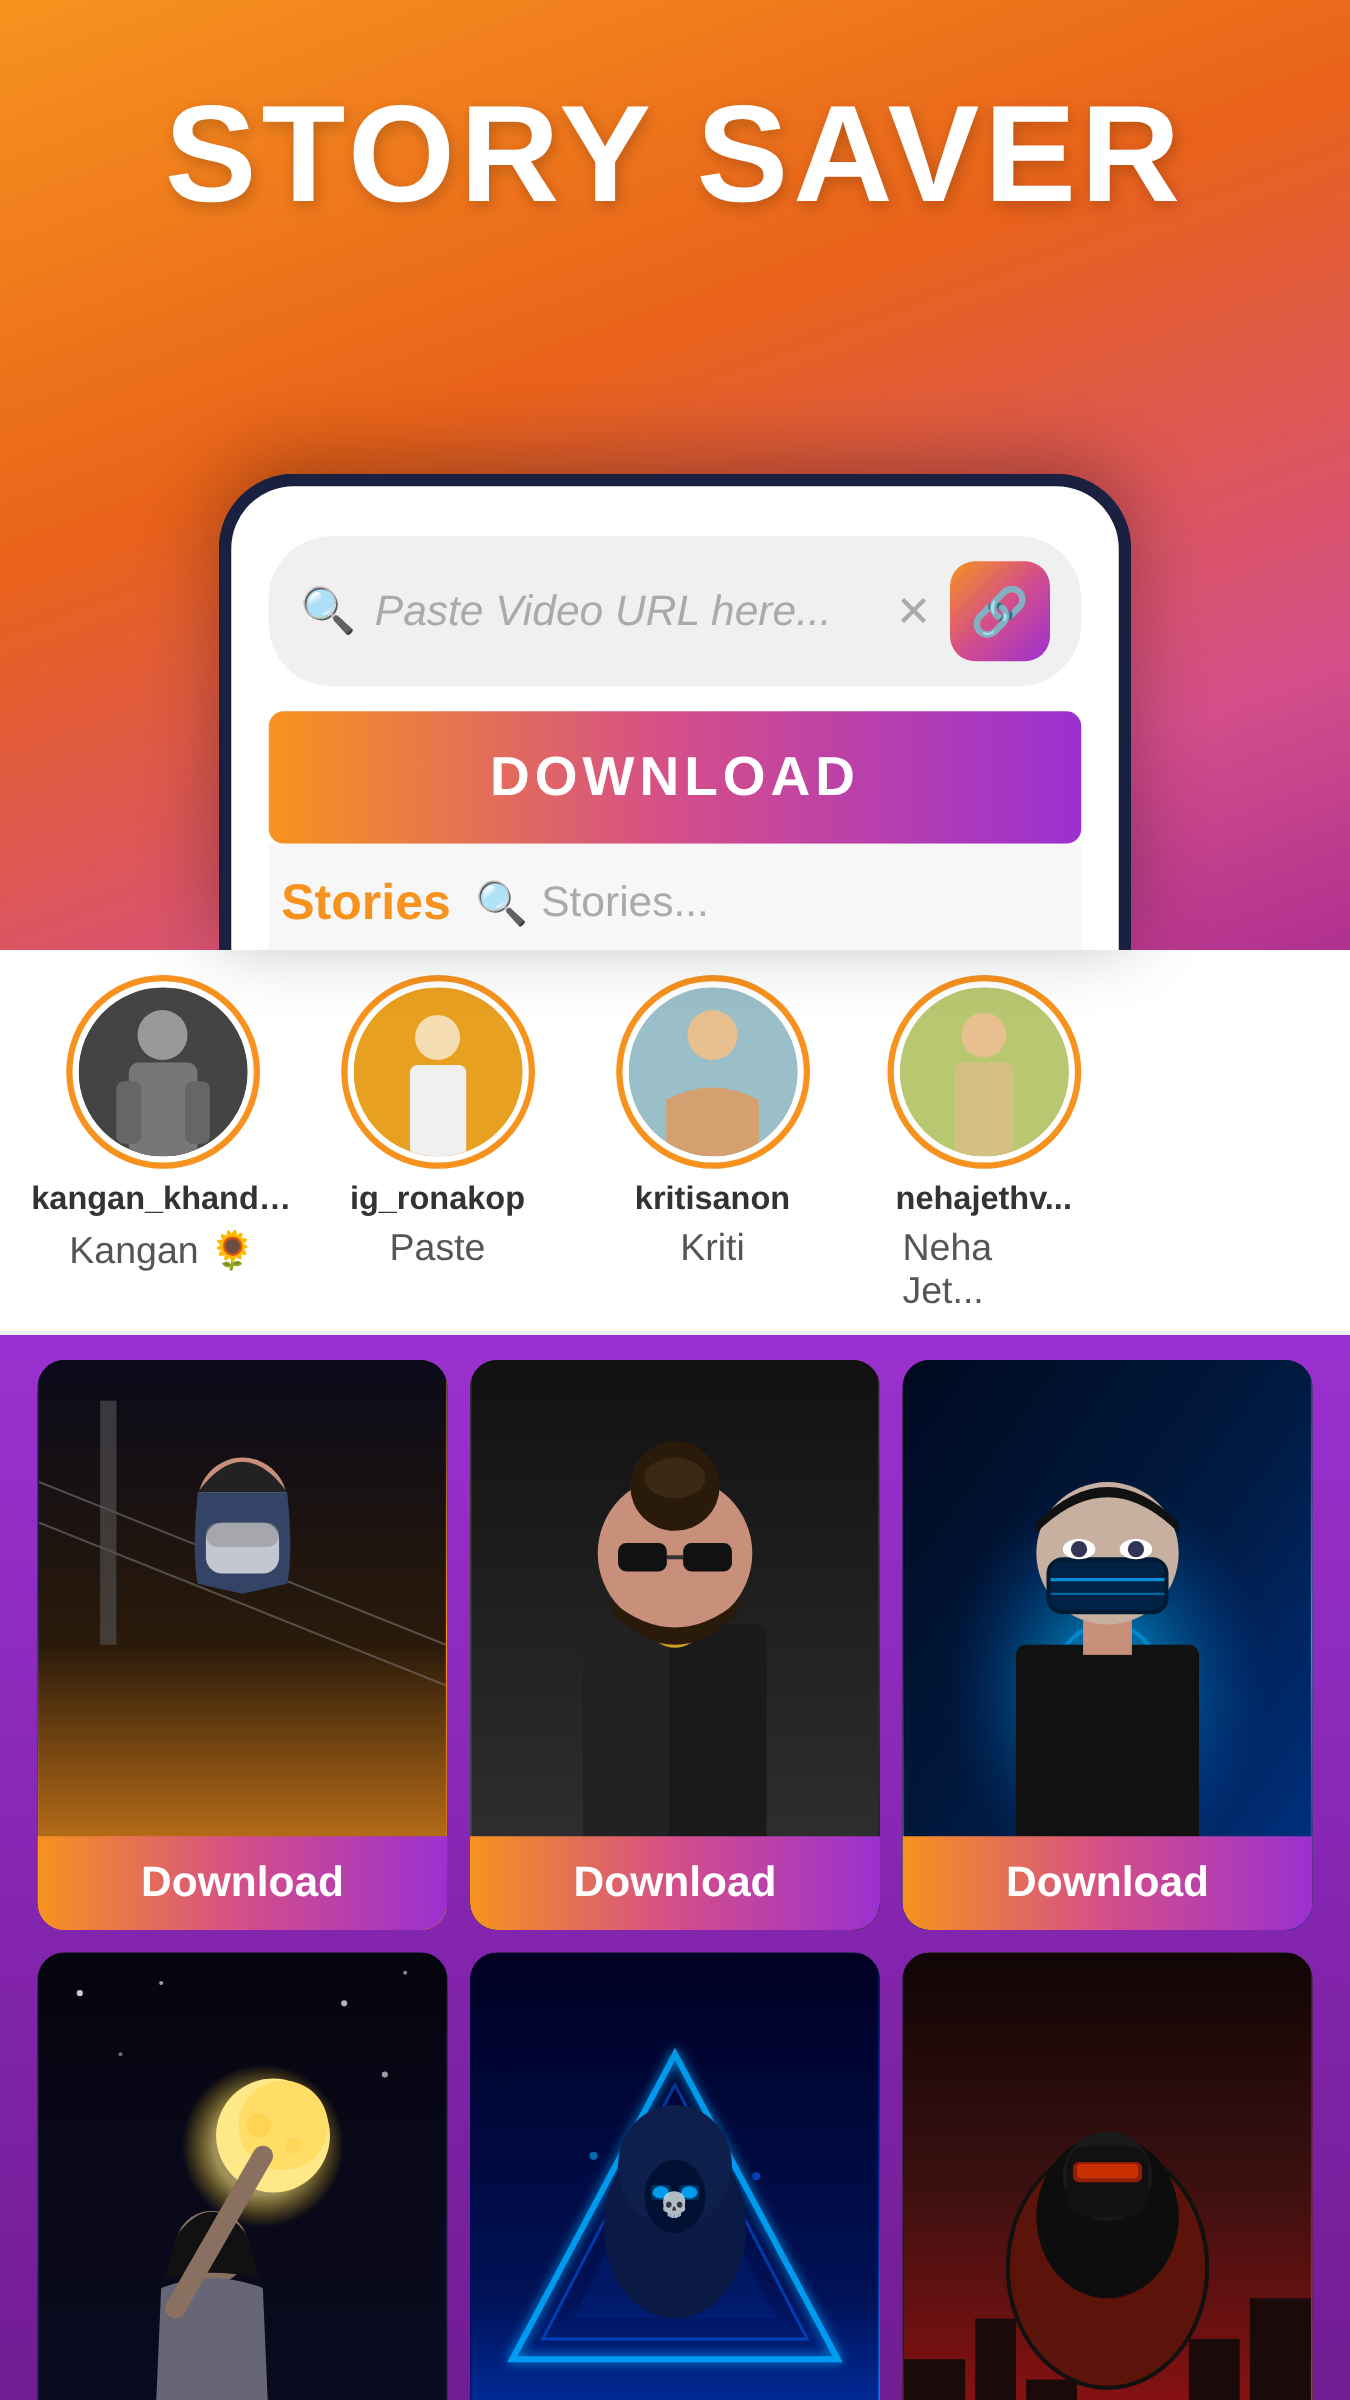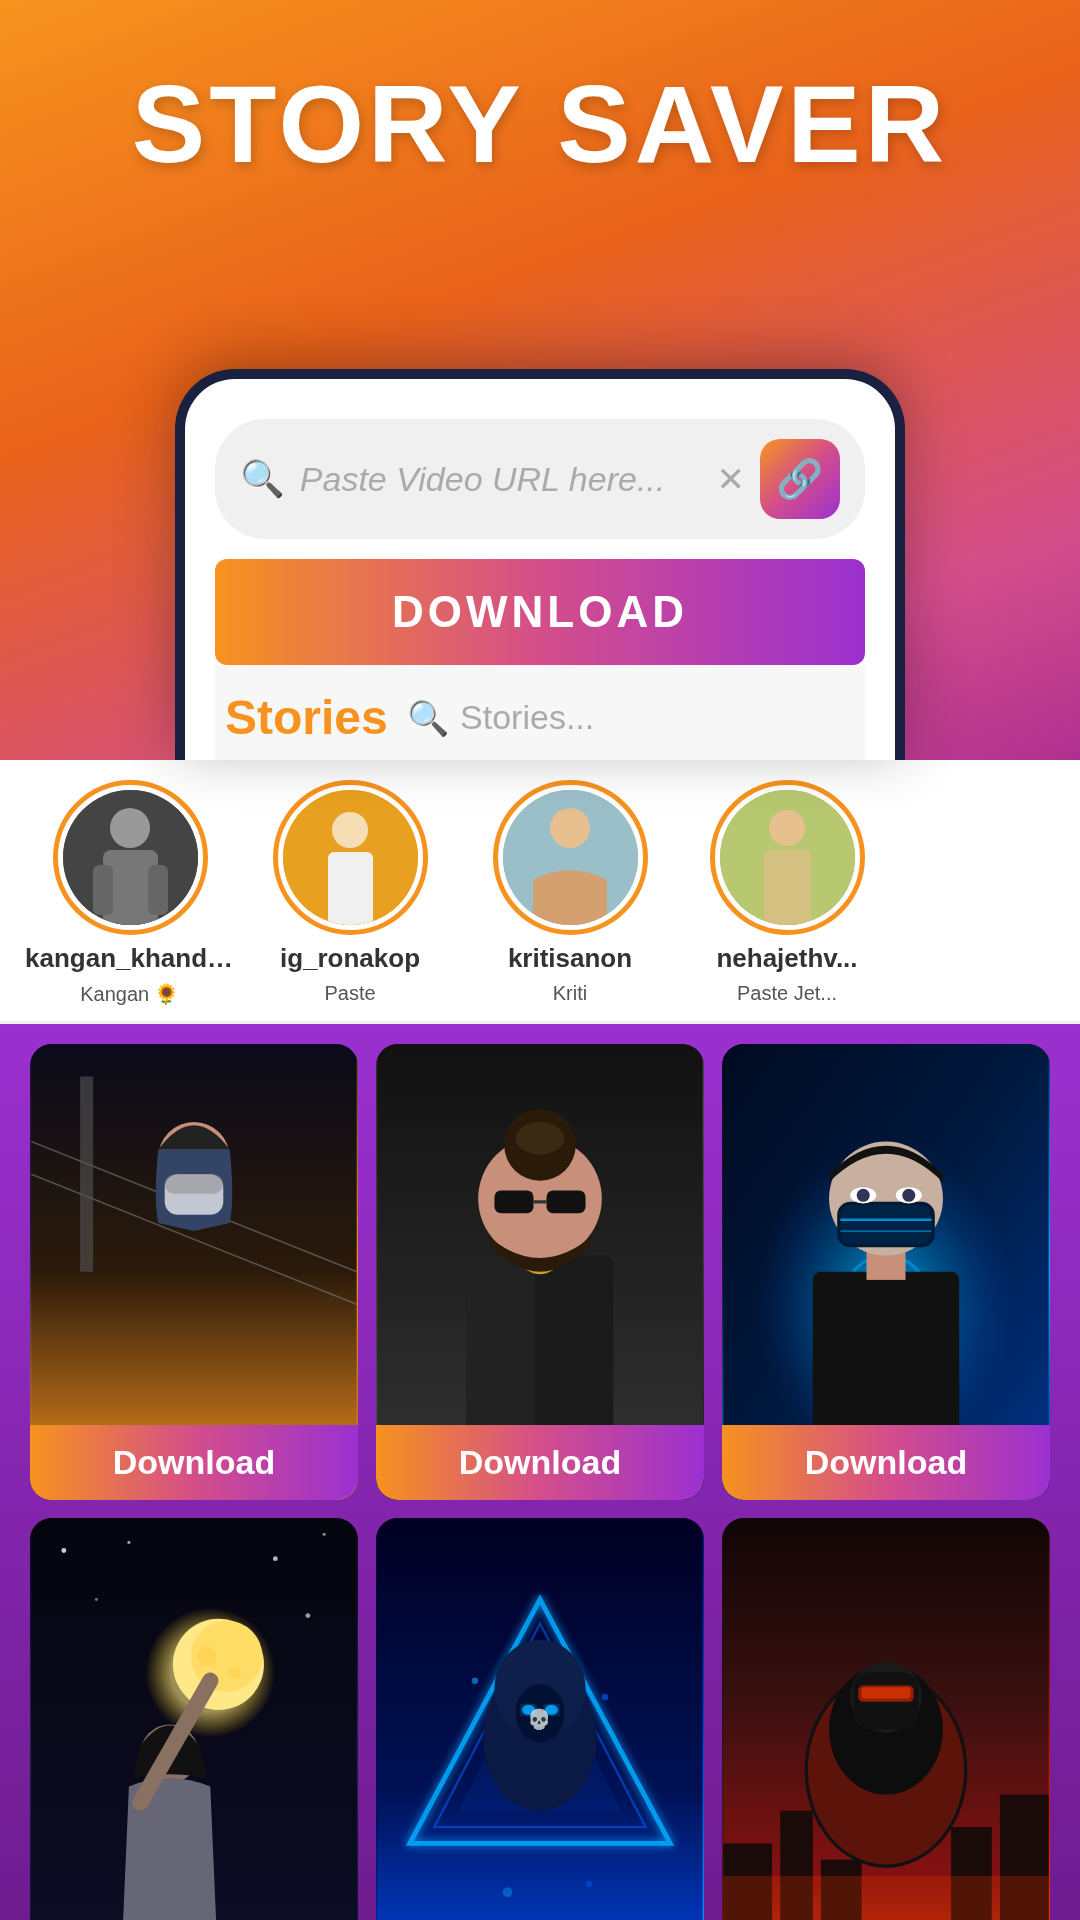--- a/index.html
+++ b/index.html
@@ -107,21 +107,21 @@
     
     .stories-bar {
       display: flex;
       align-items: center;
       padding: 25px 10px 15px 10px;
       gap: 20px;
       background: #f7f7f7;
     }
 
     .stories-label {
-      font-size: 48px;
+      font-size: 40px;
       font-weight: 700;
       color: #f7921e;
     }
 
     .stories-search {
       display: flex;
       align-items: center;
       gap: 10px;
       font-size: 34px;
       color: #aaa;
@@ -189,21 +189,21 @@
       color: #333;
       font-weight: 600;
       text-align: center;
       white-space: nowrap;
       overflow: hidden;
       text-overflow: ellipsis;
       width: 210px;
     }
 
     .story-display-name {
-      font-size: 20px;
+      font-size: 30px;
       color: #555;
       font-weight: 500;
     }
 
     
     .grid-section {
       background: linear-gradient(180deg, #9b30d0 0%, #6a1a8a 100%);
       padding: 20px 30px;
       min-height: 960px;
     }
@@ -345,21 +345,21 @@
       <div class="story-avatar-ring">
         <div class="story-avatar av-neha">
           <svg width="135" height="135" viewBox="0 0 135 135">
             <rect width="135" height="135" fill="#b8c870"></rect>
             <circle cx="67" cy="38" r="18" fill="#e8c090"></circle>
             <rect x="44" y="60" width="47" height="75" rx="6" fill="#d4c080"></rect>
           </svg>
         </div>
       </div>
       <span class="story-username">nehajethv...</span>
-      <span class="story-display-name">Paste Jet...</span>
+      <span class="story-display-name">Neha Jet...</span>
     </div>
   </div>
 
   <div class="grid-section">
     <div class="media-grid">
 
       <div class="media-card">
         <div class="media-card-img img-1">
           <div class="sunset-glow"></div>
           <svg width="100%" height="100%" viewBox="0 0 200 280" style="position:absolute;top:0;left:0;">

